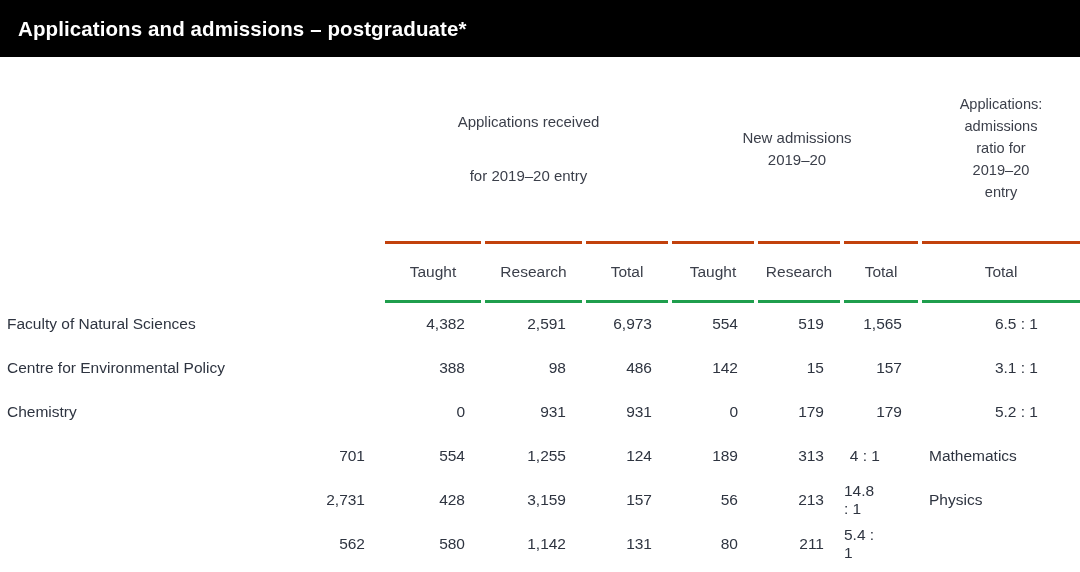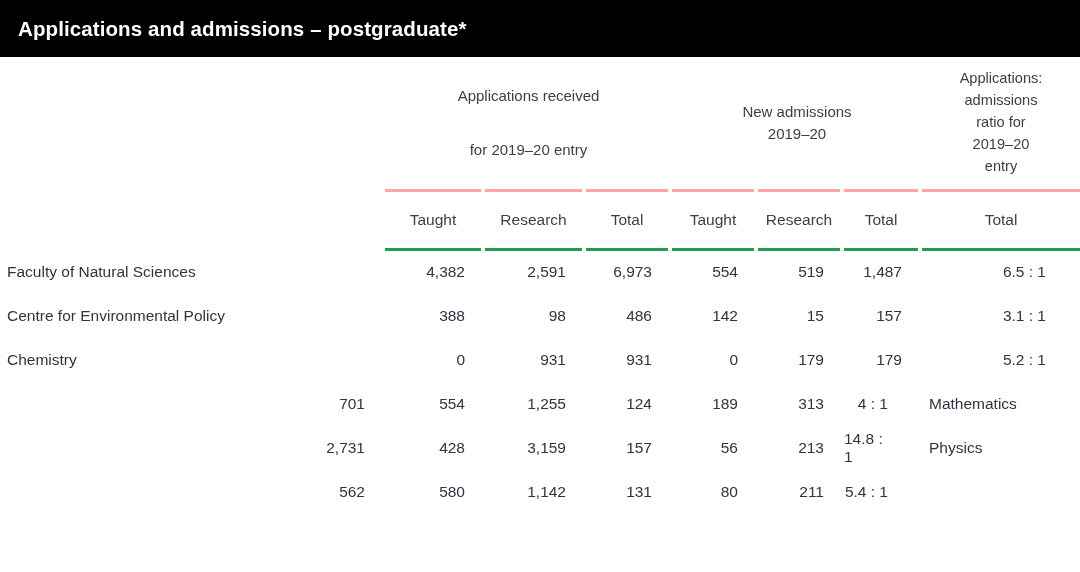--- a/index.html
+++ b/index.html
@@ -30,21 +30,21 @@
   
   .tbl {
     display: grid;
     grid-template-columns: 385px 100px 101px 86px 86px 86px 78px 158px;
     column-gap: 0;
   }
   .cell { position: relative; }
 
   
   .grp {
-    height: 132px;
+    height: 184px;
     display: flex;
     flex-direction: column;
     justify-content: center;
     align-items: center;
     text-align: right;
     color: #3b3f4a;
     font-size: 15px;
     line-height: 1.45;
     padding: 0 4px;
   }
@@ -52,40 +52,40 @@
   .grp .ln { display: block; white-space: nowrap; }
 
   
   .sub {
     height: 62px;
     display: flex;
     align-items: center;
     justify-content: center;
     color: #3b3f4a;
     font-size: 15.5px;
-    border-top: 3px solid #fca5a5;
+    border-top: 3px solid #c2410c;
     border-bottom: 3px solid #1f9e4d;
     margin-right: 4px;
   }
   .sub.last { margin-right: 0; }
   .sub.blank { border: none; }
 
   
   .dc {
     height: 42px;
     display: flex;
     align-items: center;
     justify-content: flex-end;
     font-size: 15.5px;
     color: #2e3440;
     padding-right: 16px;
     margin-right: 4px;
     margin-bottom: 2px;
   }
-  .dc.last { margin-right: 4px; padding-right: 30px; }
+  .dc.last { margin-right: 12px; padding-right: 30px; }
   .dc.label {
     justify-content: flex-start;
     padding-left: 7px;
     padding-right: 8px;
     color: #2e3440;
   }
 </style>
 </head>
 <body>
 
@@ -128,21 +128,21 @@
 
   </div>
 
   <div class="tbl" id="body-rows">
       <div class="cell dc label row-hi">Faculty of Natural Sciences</div>
       <div class="cell dc row-hi">4,382</div>
       <div class="cell dc row-hi">2,591</div>
       <div class="cell dc row-hi">6,973</div>
       <div class="cell dc row-hi">554</div>
       <div class="cell dc row-hi">519</div>
-      <div class="cell dc row-hi">1,487</div>
+      <div class="cell dc row-hi">1,565</div>
       <div class="cell dc row-hi last">6.5 : 1</div>
       <div class="cell dc label ">Centre for Environmental Policy</div>
       <div class="cell dc ">388</div>
       <div class="cell dc ">98</div>
       <div class="cell dc ">486</div>
       <div class="cell dc ">142</div>
       <div class="cell dc ">15</div>
       <div class="cell dc ">157</div>
       <div class="cell dc  last">3.1 : 1</div>
       <div class="cell dc label row-alt">Chemistry</div>

